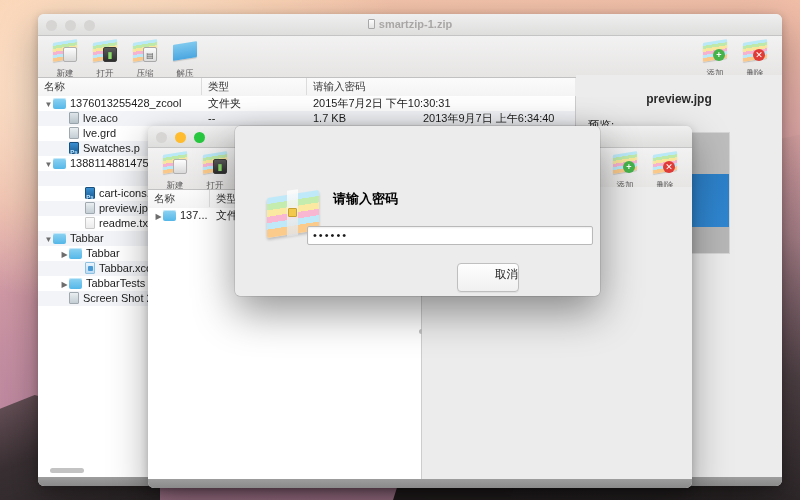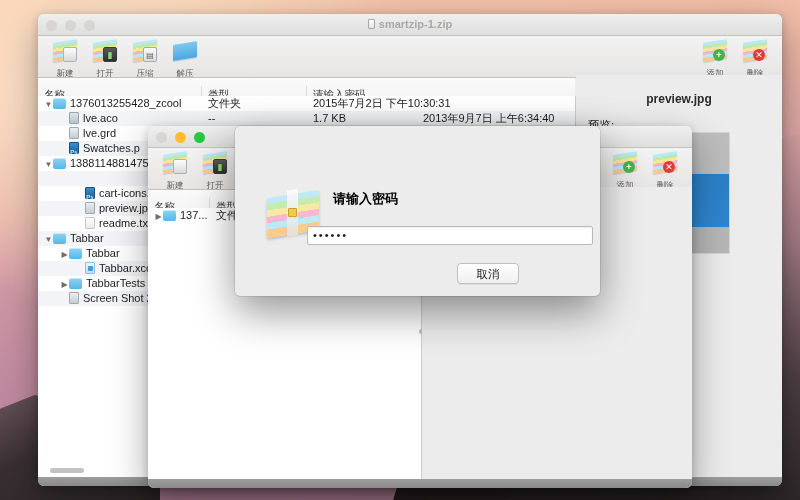--- a/index.html
+++ b/index.html
@@ -113,21 +113,21 @@
   .badge-circle {
     position:absolute; right:3px; bottom:2px; width:12px; height:12px; border-radius:50%;
     display:flex; align-items:center; justify-content:center;
     font-size:9px; font-weight:bold; color:#fff; line-height:1;
   }
   .badge-circle.add { background:#46b34a; }
   .badge-circle.del { background:#e03b36; }
 
   
   .colhead {
-    display: flex; height: 34px; align-items: center;
+    display: flex; height: 34px; 
     background: linear-gradient(#fbfbfb, #eeeeee);
     border-bottom: 1px solid #cfcfcf;
     font-size: 10.5px; color: #3a3a3a;
   }
   .colhead .ch { padding-left: 6px; border-right: 1px solid #dcdcdc; height: 17px; line-height:17px; overflow:hidden; }
 
   
   .filelist { background: #fff; overflow: hidden; }
   .frow { display: flex; height: 15px; align-items: center; font-size: 11px; color: #1d1d1d; }
   .frow.alt { background: #f2f4f7; }
@@ -216,22 +216,22 @@
     font-size:13px; font-weight:bold; color:#000000;
   }
   #pw-input {
     position:absolute; left:72px; top:48px; width:286px; height:19px;
     background:#fff; border:1px solid #b9b9b9; border-radius:2px;
     box-shadow: inset 0 1px 2px rgba(0,0,0,0.07);
     font-size:11px; color:#1a1a1a; padding:0 5px; line-height:17px;
     letter-spacing:2px;
   }
   .pw-btn {
-    position:absolute; top:85px; height:21px; border-radius:4px;
-    font-size:11.5px; text-align:center; line-height:20px; cursor:default;
+    position:absolute; top:85px; height:29px; border-radius:4px;
+    font-size:11.5px; text-align:right; line-height:20px; cursor:default;
   }
   #pw-cancel {
     left:222px; width:62px;
     background: linear-gradient(#fefefe,#f0f0f0);
     border:1px solid #bfbfbf; color:#1c1c1c;
     box-shadow: 0 1px 1px rgba(0,0,0,0.06);
   }
   #pw-ok {
     left:294px; width:62px;
     background: linear-gradient(#52a8ef,#2a86d8);

